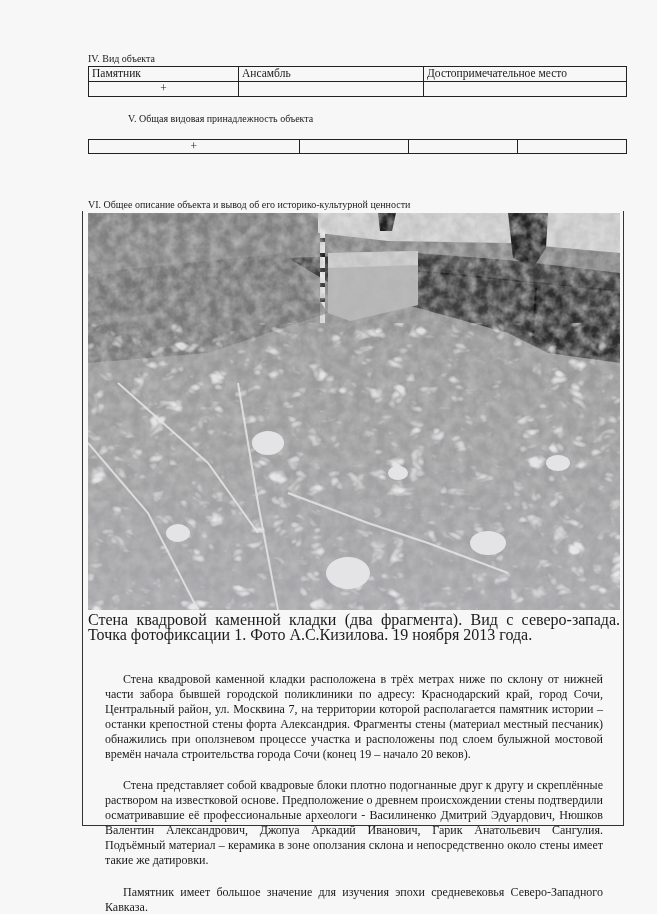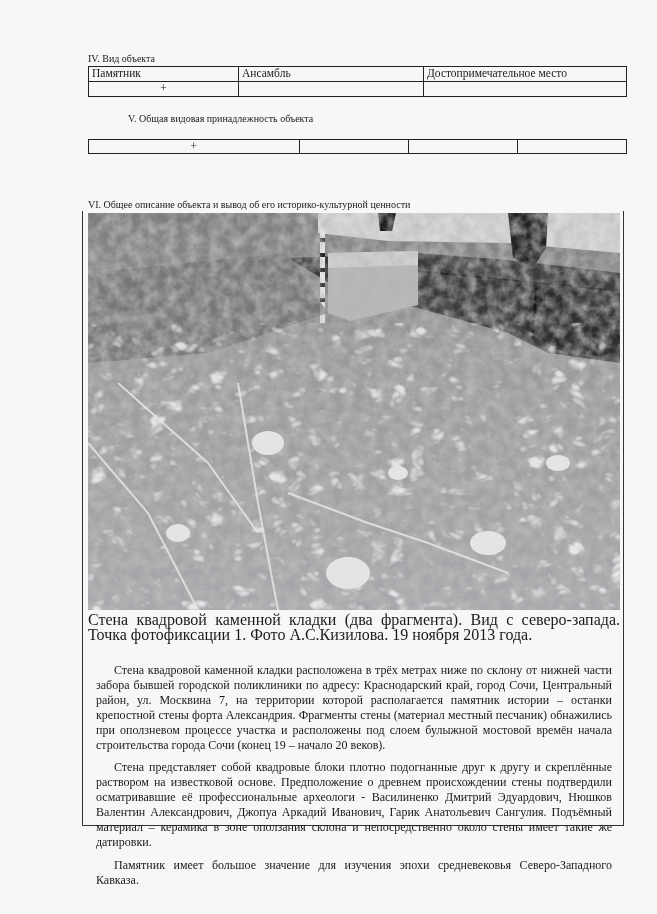--- a/index.html
+++ b/index.html
@@ -61,21 +61,21 @@
       text-align-last: left;
     }
     .body-text {
       position: absolute;
       left: 88px; top: 655px;
       width: 532px;
       font-size: 12px;
       line-height: 14.9px;
       text-align: justify;
     }
-    .body-text p { margin: 8px; text-indent: 18px; }
+    .body-text p { margin: 17px; text-indent: 18px; }
   </style>
 </head>
 <body>
 
 <div class="sec-title" style="left:88px; top:52px;">IV. Вид объекта</div>
 <table class="grid" id="t4">
   <tbody>
       <tr>
     <td style="width:143px">Памятник</td>
     <td style="width:178px">Ансамбль</td>

